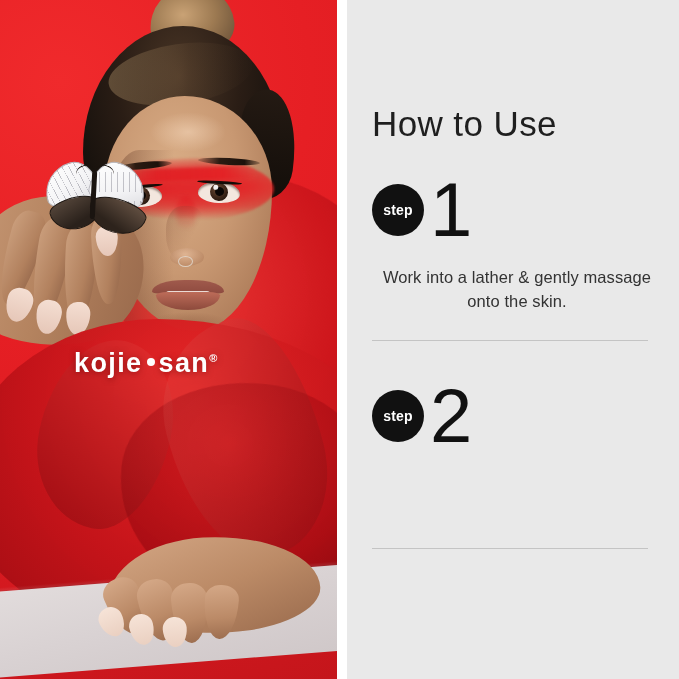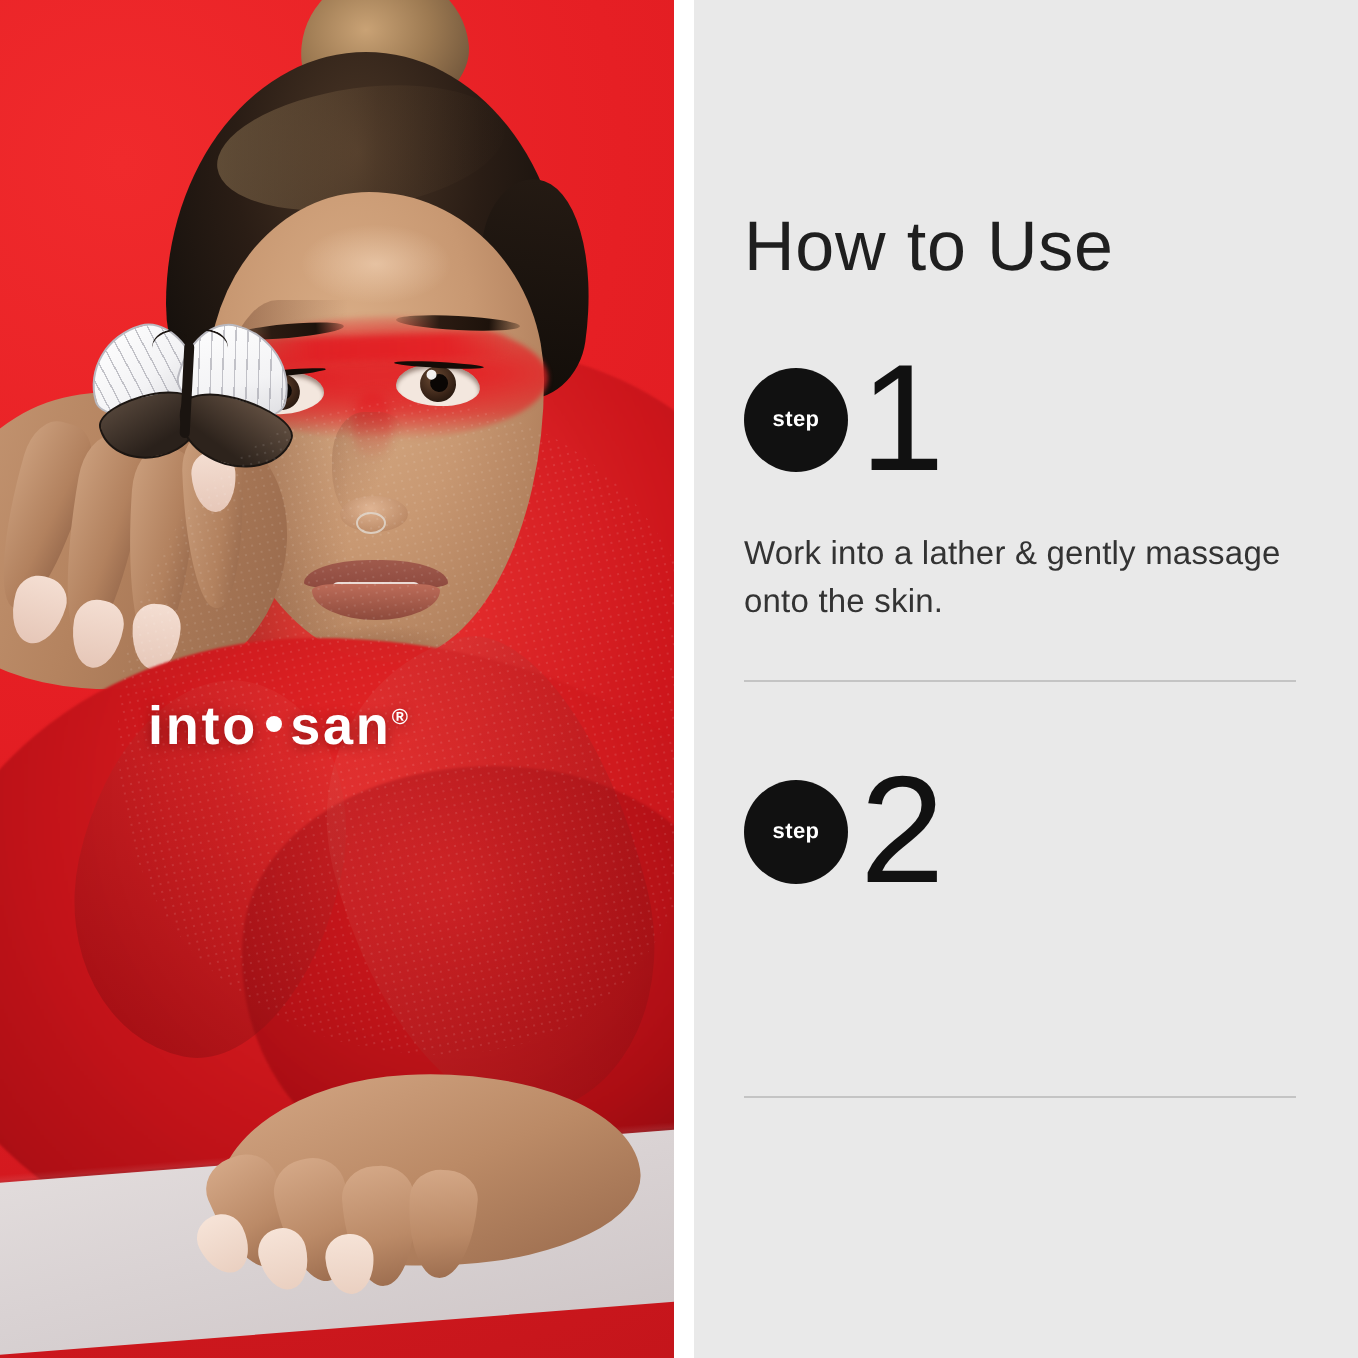--- a/index.html
+++ b/index.html
@@ -483,21 +483,21 @@
   }
   .badge {
     position: absolute;
     left: 0;
     top: 0;
     width: 52px;
     height: 52px;
     border-radius: 50%;
     background: #111111;
     color: #ffffff;
-    font-size: 11px;
+    font-size: 14px;
     font-weight: 700;
     letter-spacing: 0.2px;
     display: flex;
     align-items: center;
     justify-content: center;
   }
   .numeral {
     position: absolute;
     left: 58px;
     top: -12px;
@@ -510,20 +510,21 @@
   .step-text {
     position: absolute;
     left: 0;
     top: 82px;
     width: 290px;
     font-size: 16.5px;
     font-weight: 300;
     color: #333333;
     line-height: 1.45;
     letter-spacing: 0.1px;
+    text-align: center;
   }
   .divider {
     position: absolute;
     left: 25px;
     width: 276px;
     height: 1px;
     background: #c4c4c4;
   }
   .div-1 { top: 340px; }
   .div-2 { top: 548px; }
@@ -614,21 +615,21 @@
 
       <div class="hand-lower"></div>
       <div class="lfinger lf1"></div>
       <div class="lfinger lf2"></div>
       <div class="lfinger lf3"></div>
       <div class="lfinger lf4"></div>
       <div class="lnail ln1"></div>
       <div class="lnail ln2"></div>
       <div class="lnail ln3"></div>
 
-      <div class="logo"><span>into</span><span class="dot"></span><span>san</span><span class="reg">®</span></div>
+      <div class="logo"><span>kojie</span><span class="dot"></span><span>san</span><span class="reg">®</span></div>
     </div>
   </div>
 
   <div class="gap-strip"></div>
 
   <div class="content-panel">
 
     <div class="heading">How to Use</div>
 
     <div class="step-block step-1">

